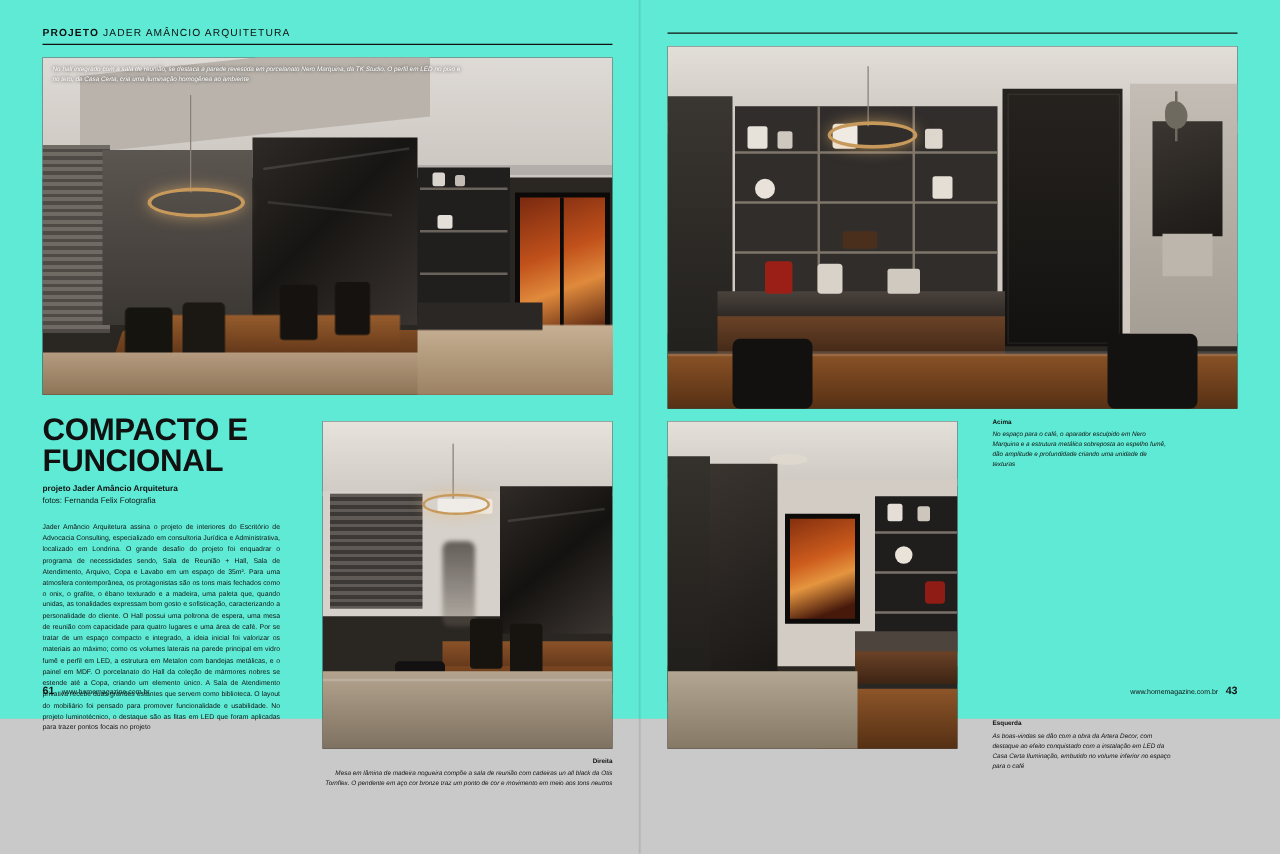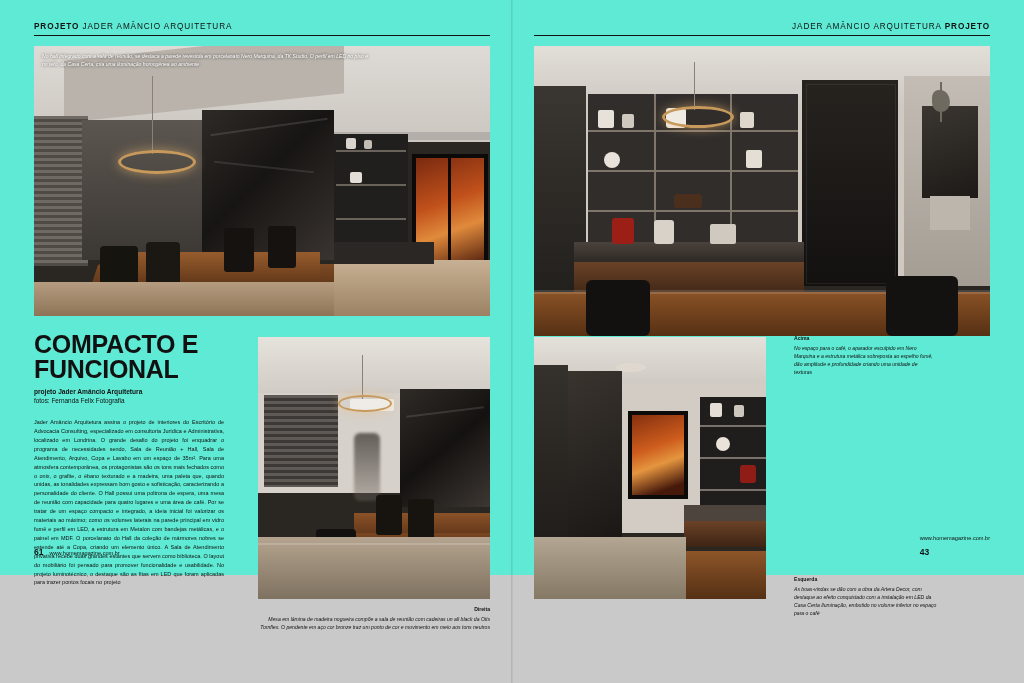--- a/index.html
+++ b/index.html
@@ -72,21 +72,21 @@
   }
   .caption-blk .ttl{font-weight:bold;font-style:normal;display:block;margin-bottom:2px;}
 
   
   .folio{
     position:absolute;bottom:18px;font-size:7px;color:#111;display:flex;align-items:baseline;gap:6px;
   }
   .folio .num{font-weight:bold;font-size:8.5px;}
   .folio .url{font-size:5.6px;}
   .folio.left{left:34px;}
-  .folio.right{right:34px;flex-direction:column;}
+  .folio.right{right:34px;}
 </style>
 </head>
 <body>
 
 <div class="spread">
 
   <div class="page left">
 
     <div class="rh-row">
       <div class="runhead">
@@ -188,26 +188,20 @@
     <div class="folio left">
       <span class="num">61</span>
       <span class="url">www.homemagazine.com.br</span>
     </div>
   </div>
 
   <div class="gutter"></div>
 
   <div class="page right">
 
-    <div class="rh-row right">
-      <div class="runhead">
-        <span class="light">JADER AMÂNCIO ARQUITETURA</span>
-        <b>PROJETO</b>
-      </div>
-    </div>
     <div class="rule"></div>
 
     <div class="photo" style="margin-top:10px;width:456px;height:290px;">
       <div class="scene">
         <div class="sh" style="left:0;top:0;width:456px;height:70px;background:linear-gradient(180deg,#e2ded8,#cbc6bf);"></div>
         <div class="sh" style="left:0;top:60px;width:456px;height:170px;background:#cfc9c1;"></div>
 
         <div class="sh" style="left:0;top:40px;width:52px;height:210px;background:linear-gradient(180deg,#3a3631,#22201d);"></div>
 
         <div class="sh" style="left:54px;top:48px;width:210px;height:150px;background:rgba(35,32,30,.92);"></div>

